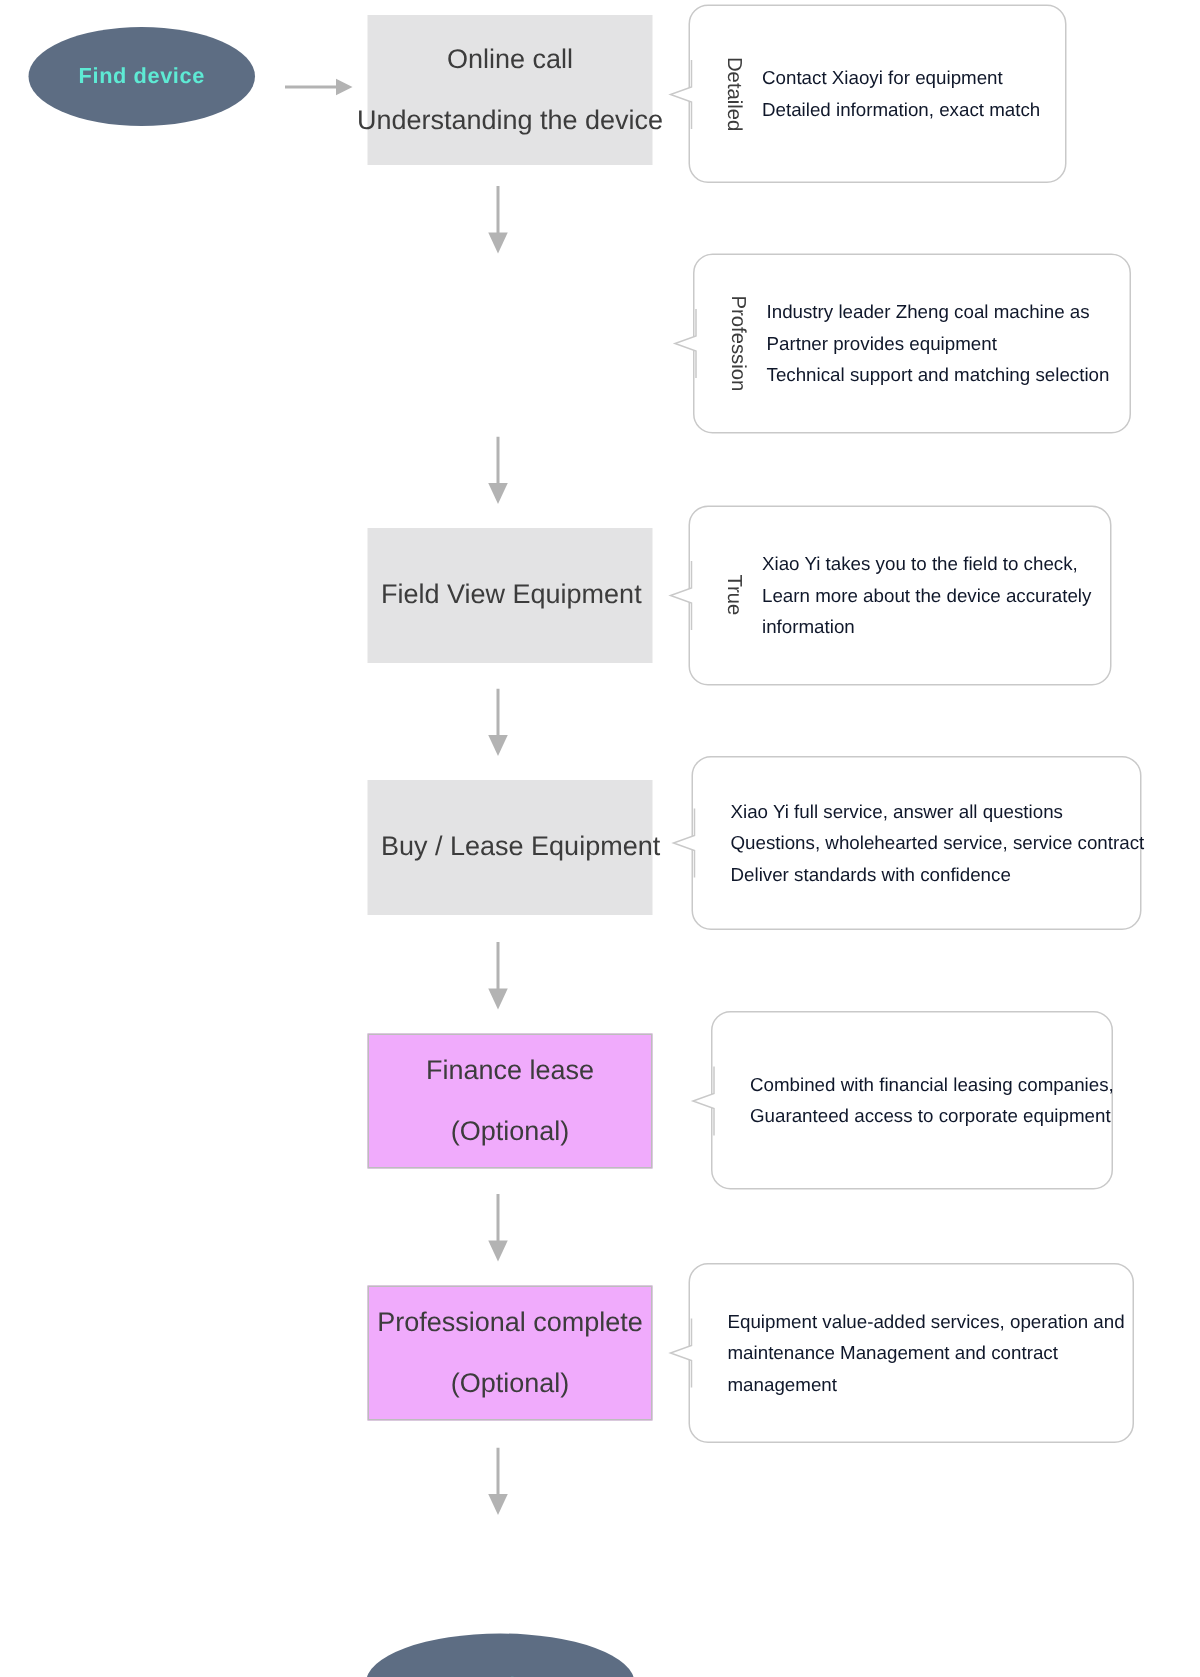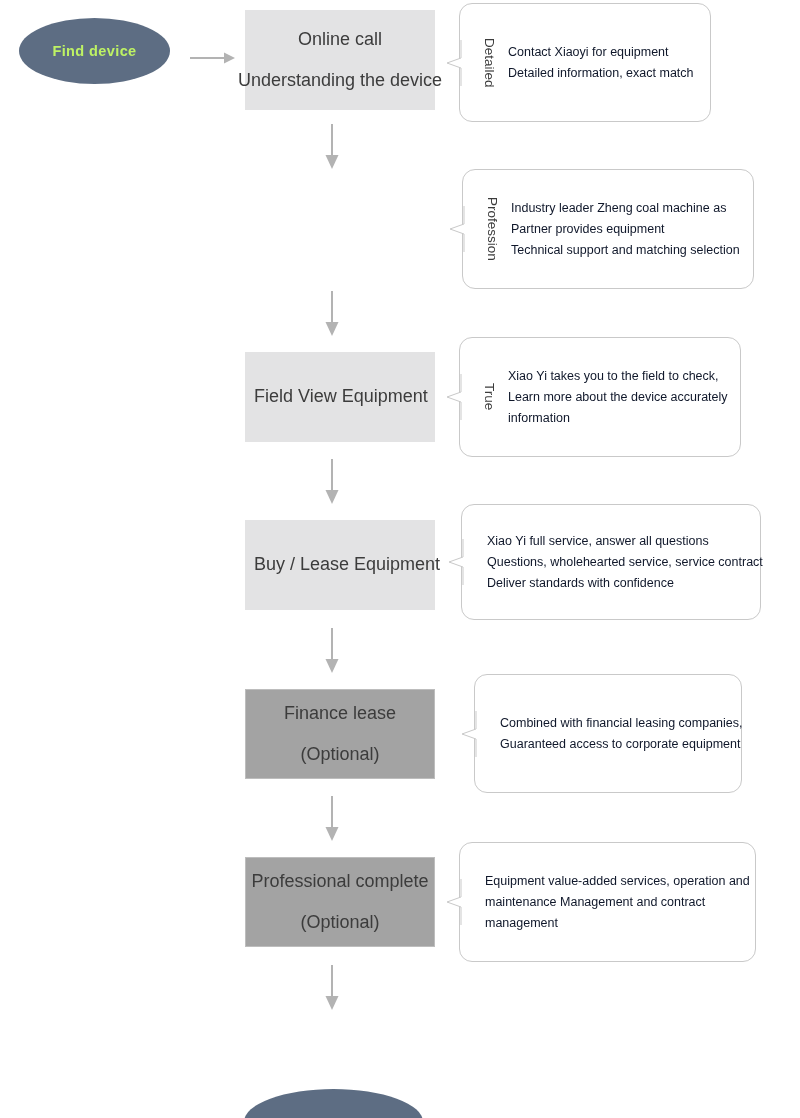--- a/index.html
+++ b/index.html
@@ -20,21 +20,21 @@
     background: #ffffff;
   }
 
   
   .terminator {
     position: absolute;
     display: flex;
     align-items: center;
     justify-content: center;
     border-radius: 50%;
-    color: #bef264;
+    color: #5eead4;
     font-weight: bold;
     letter-spacing: 0.4px;
   }
 
   #start-node {
     left: 19px;
     top: 18px;
     width: 151px;
     height: 66px;
     background: #5d6d83;
@@ -71,21 +71,21 @@
     font-size: 18px;
     line-height: 1.1;
   }
 
   .process-box.filled {
     background: #e3e3e4;
     border: none;
   }
 
   .process-box.outlined {
-    background: #a3a3a3;
+    background: #f0abfc;
     border: 1px solid #bdbdbd;
   }
 
   .process-box .box-line {
     display: block;
     white-space: nowrap;
   }
 
   .process-box.align-center { align-items: center; text-align: center; }
   .process-box.align-left   { align-items: flex-start; text-align: left; padding-left: 9px; }

